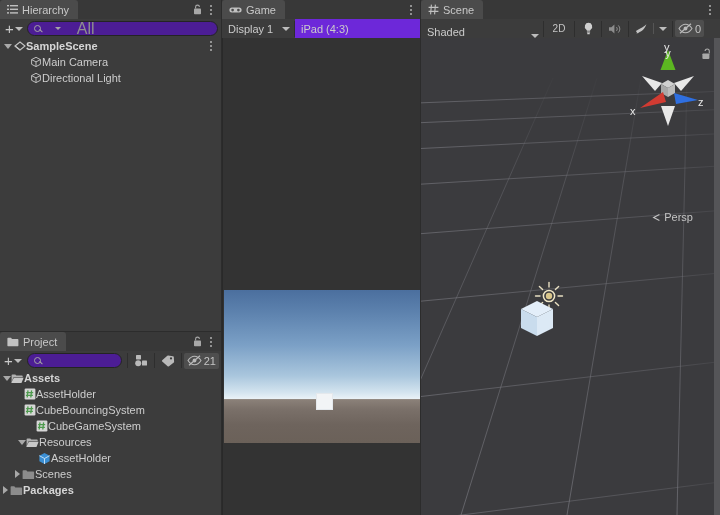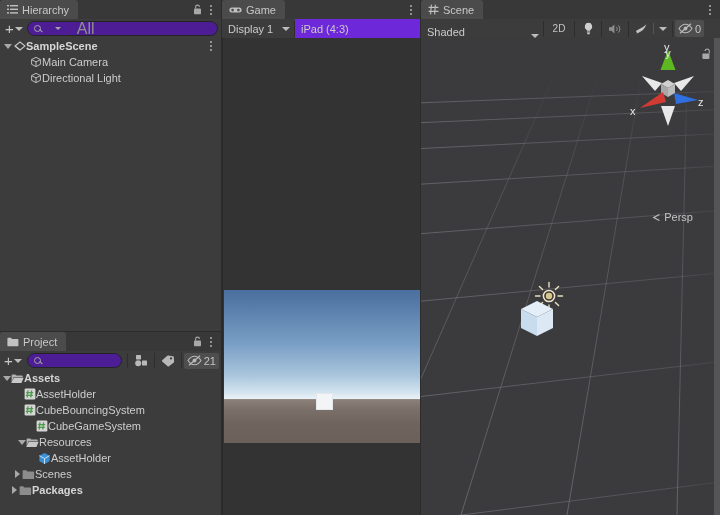--- a/index.html
+++ b/index.html
@@ -370,21 +370,21 @@
       <div class="row" style="padding-left:24px;">
         <span class="tri right" style="margin-left:-11px;"></span>
         <span class="icn">
           <svg width="13" height="11" viewBox="0 0 13 11">
             <path d="M0.6 2 a.8 .8 0 0 1 .8-.8 H4.3 l1 1.2 H11.3 a.8 .8 0 0 1 .8 .8 V9.4 a.7 .7 0 0 1-.7 .7 H1.3 a.7 .7 0 0 1-.7-.7 Z" fill="#8c8c8c"></path>
           </svg>
         </span>
         <span>Scenes</span>
       </div>
 
-      <div class="row bold" style="padding-left:21px;">
+      <div class="row bold" style="padding-left:12px;">
         <span class="tri right" style="margin-left:-11px;"></span>
         <span class="icn">
           <svg width="13" height="11" viewBox="0 0 13 11">
             <path d="M0.6 2 a.8 .8 0 0 1 .8-.8 H4.3 l1 1.2 H11.3 a.8 .8 0 0 1 .8 .8 V9.4 a.7 .7 0 0 1-.7 .7 H1.3 a.7 .7 0 0 1-.7-.7 Z" fill="#8c8c8c"></path>
           </svg>
         </span>
         <span>Packages</span>
       </div>
     </div>
   </div>

